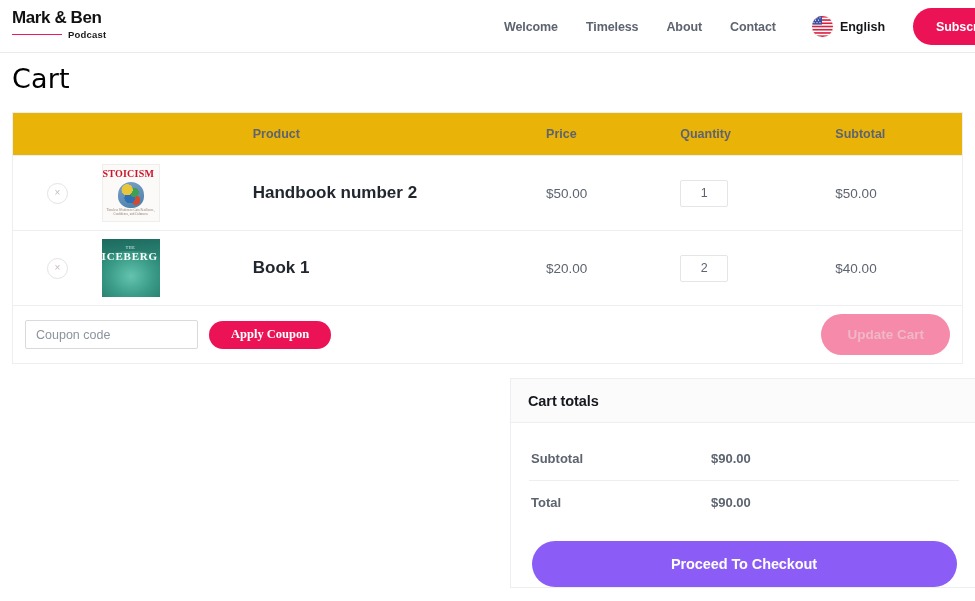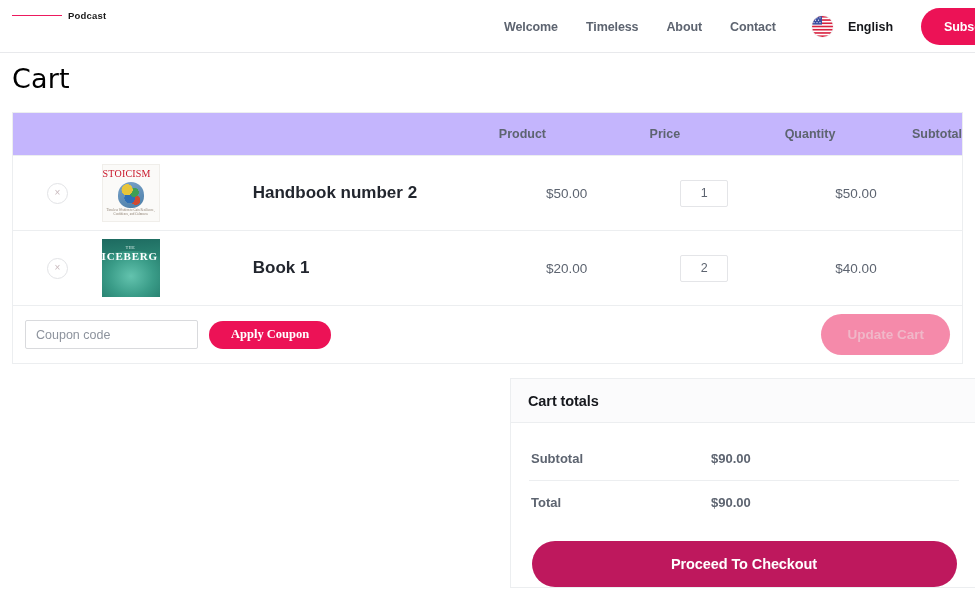--- a/index.html
+++ b/index.html
@@ -63,21 +63,21 @@
     color: #5d6470;
     font-weight: bold;
     text-decoration: none;
     padding: 0 14px;
     letter-spacing: -0.1px;
     cursor: pointer;
   }
   .lang-switch {
     display: flex;
     align-items: center;
-    gap: 15px;
+    gap: 7px;
     margin-left: 22px;
     cursor: pointer;
   }
   .flag-icon {
     width: 21px; height: 21px;
     border-radius: 50%;
     overflow: hidden;
     position: relative;
     background: #fff;
     box-shadow: 0 0 1px rgba(0,0,0,.35);
@@ -115,25 +115,25 @@
 
   
   .cart-wrap { padding: 0 12px; margin-top: 18px; }
   .cart-table {
     width: 951px;
     border: 1px solid #eceef0;
     border-collapse: collapse;
     table-layout: fixed;
   }
   .cart-table th {
-    background: #c4b5fd;
+    background: #eab308;
     font-size: 12.5px;
     font-weight: bold;
     color: #5d6470;
-    text-align: right;
+    text-align: left;
     height: 43px;
     padding: 0;
     vertical-align: middle;
     border-bottom: 1px solid #eceef0;
   }
   .cart-table td {
     height: 75px;
     vertical-align: middle;
     border-bottom: 1px solid #eceef0;
     padding: 0;
@@ -172,21 +172,21 @@
     cursor: pointer;
   }
   .thumb-stoic {
     background: #fbfaf8;
     border: 1px solid #f0eeea;
   }
   .thumb-stoic .t-title {
     position: absolute; top: 3px; left: 0; right: 12px;
     text-align: center;
     font-family: "Liberation Serif", serif;
-    font-weight: normal;
+    font-weight: bold;
     font-size: 10px;
     color: #c9162a;
     letter-spacing: 0.2px;
   }
   .thumb-stoic .t-art {
     position: absolute;
     top: 17px; left: 50%;
     transform: translateX(-50%);
     width: 26px; height: 26px;
     border-radius: 50% 50% 45% 45%;
@@ -328,36 +328,37 @@
     vertical-align: middle;
   }
   .totals-table tr:first-child th,
   .totals-table tr:first-child td { border-bottom: 1px solid #eceef0; }
   .totals-table th { width: 182px; padding-left: 2px; }
   .checkout-btn {
     display: block;
     width: 425px;
     margin: 17px auto 0 auto;
     height: 46px;
-    background: #be185d;
+    background: #8b5cf6;
     color: #fff;
     border: none;
     border-radius: 24px;
     font-size: 14.5px;
     font-weight: bold;
     font-family: "Liberation Sans", sans-serif;
     cursor: pointer;
     letter-spacing: -0.1px;
   }
 </style>
 </head>
 <body>
 
 <header class="site-header">
   <div class="brand">
+    <div class="brand-name">Mark &amp; Ben</div>
     <div class="brand-sub">
       <span class="brand-rule"></span>
       <span class="brand-tag">Podcast</span>
     </div>
   </div>
 
   <nav class="main-nav">
     <a class="nav-link" href="#">Welcome</a>
     <a class="nav-link" href="#">Timeless</a>
     <a class="nav-link" href="#">About</a>

